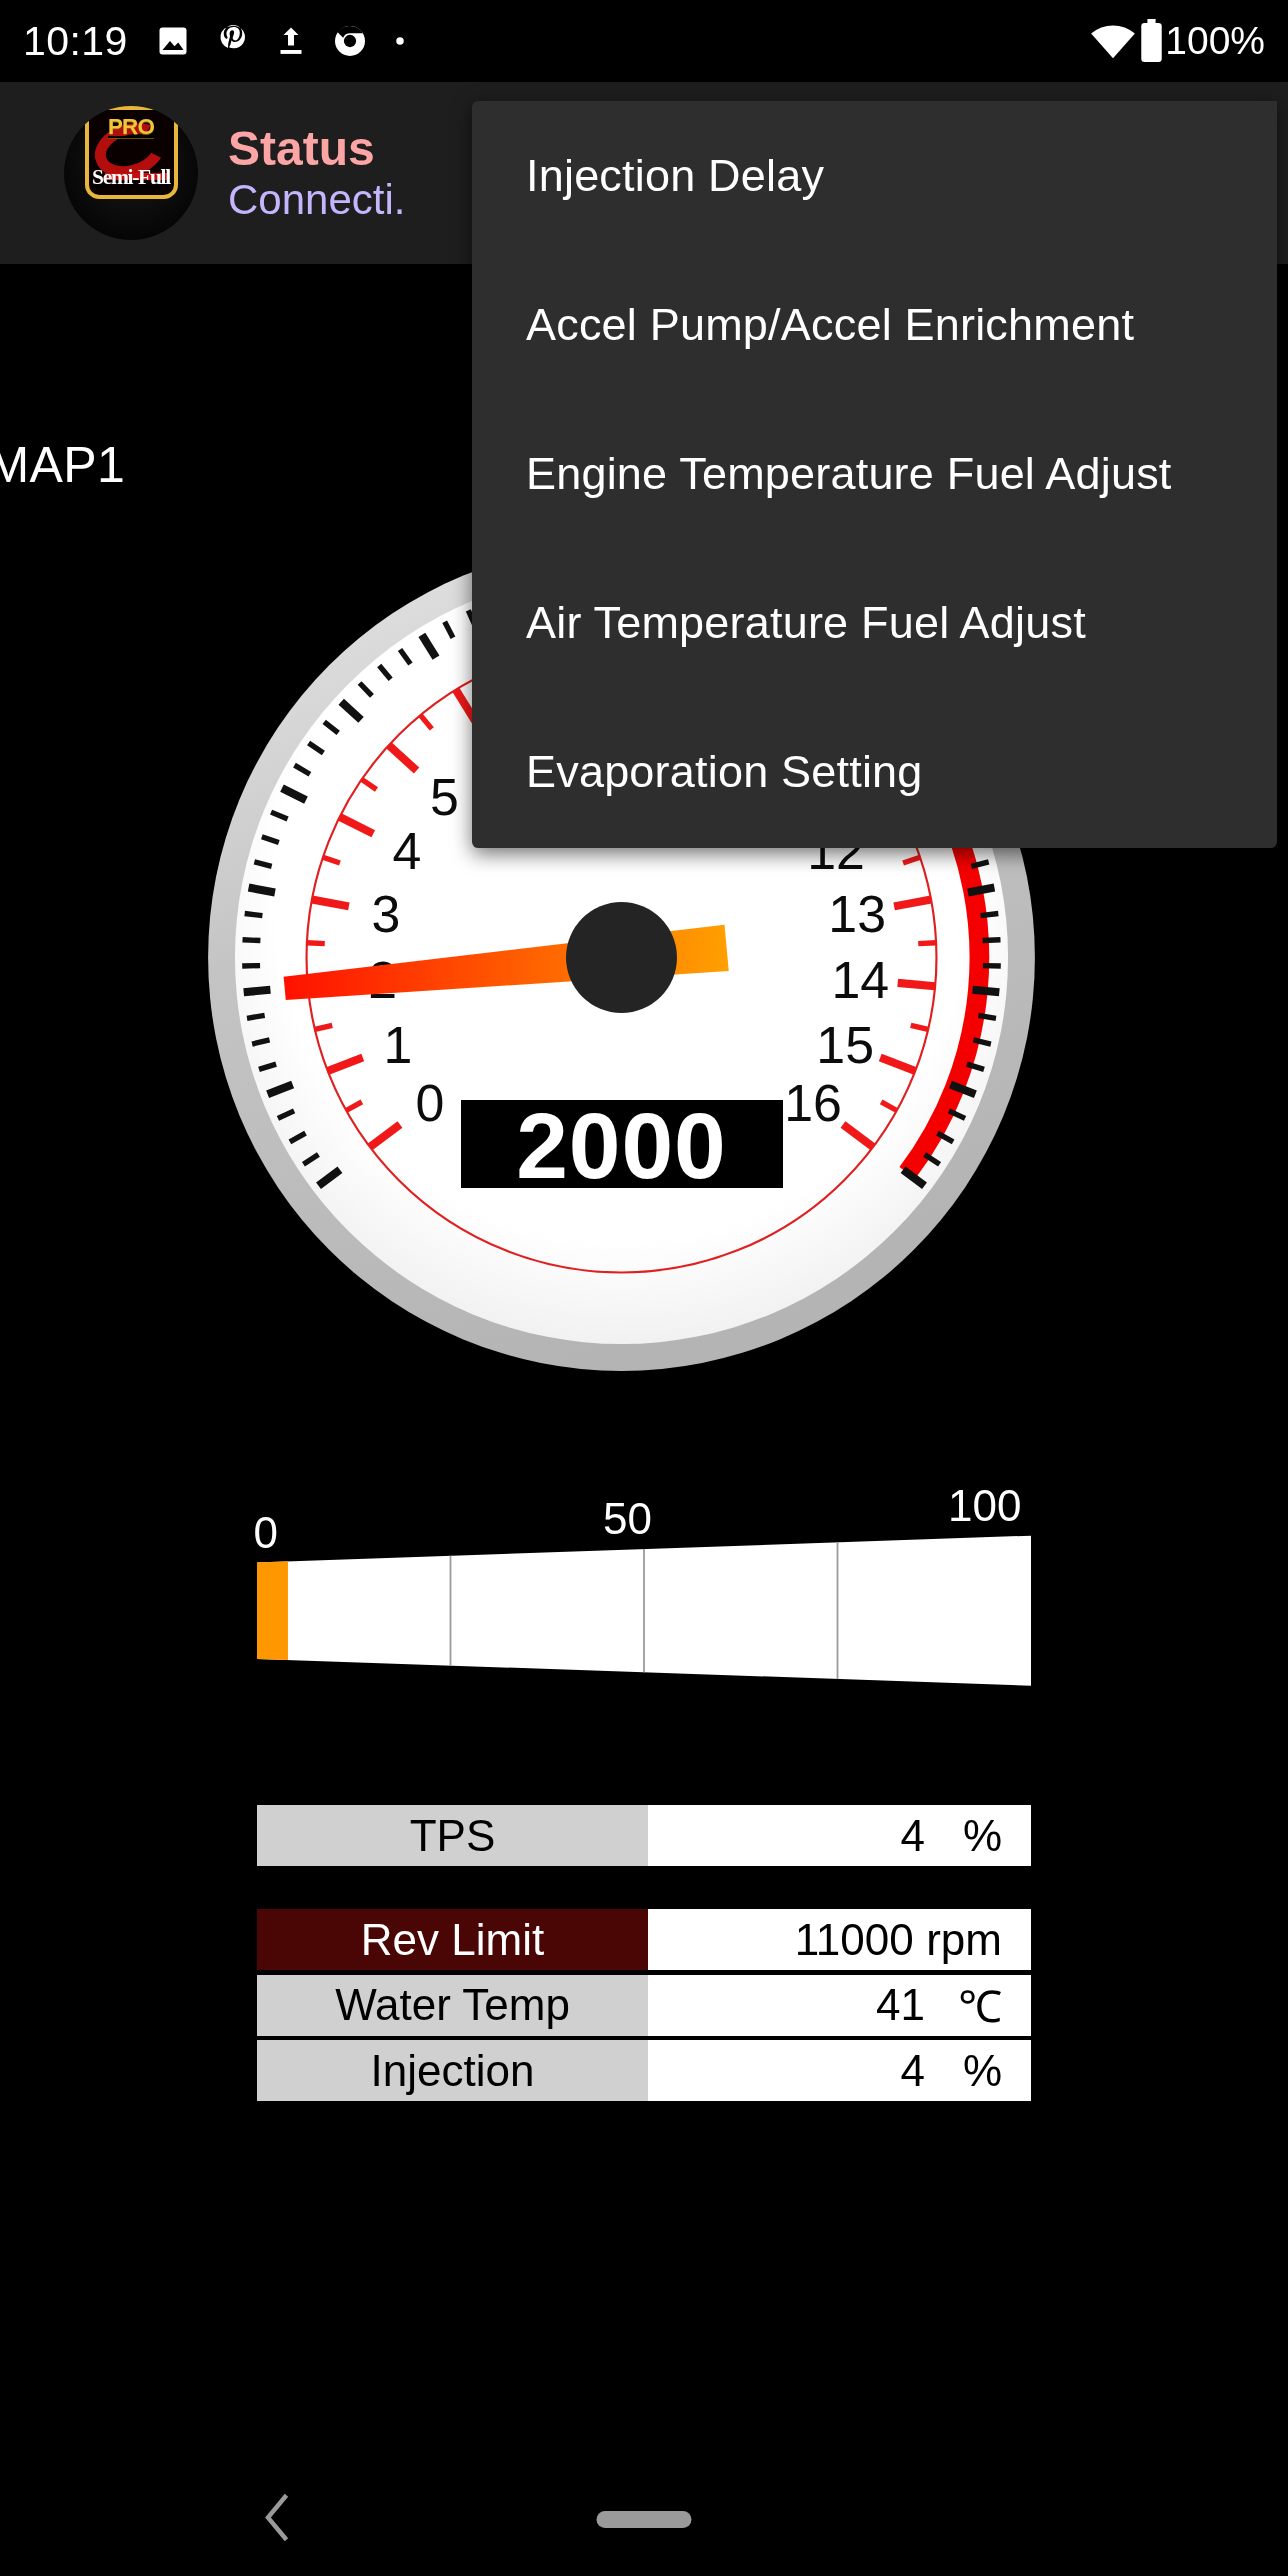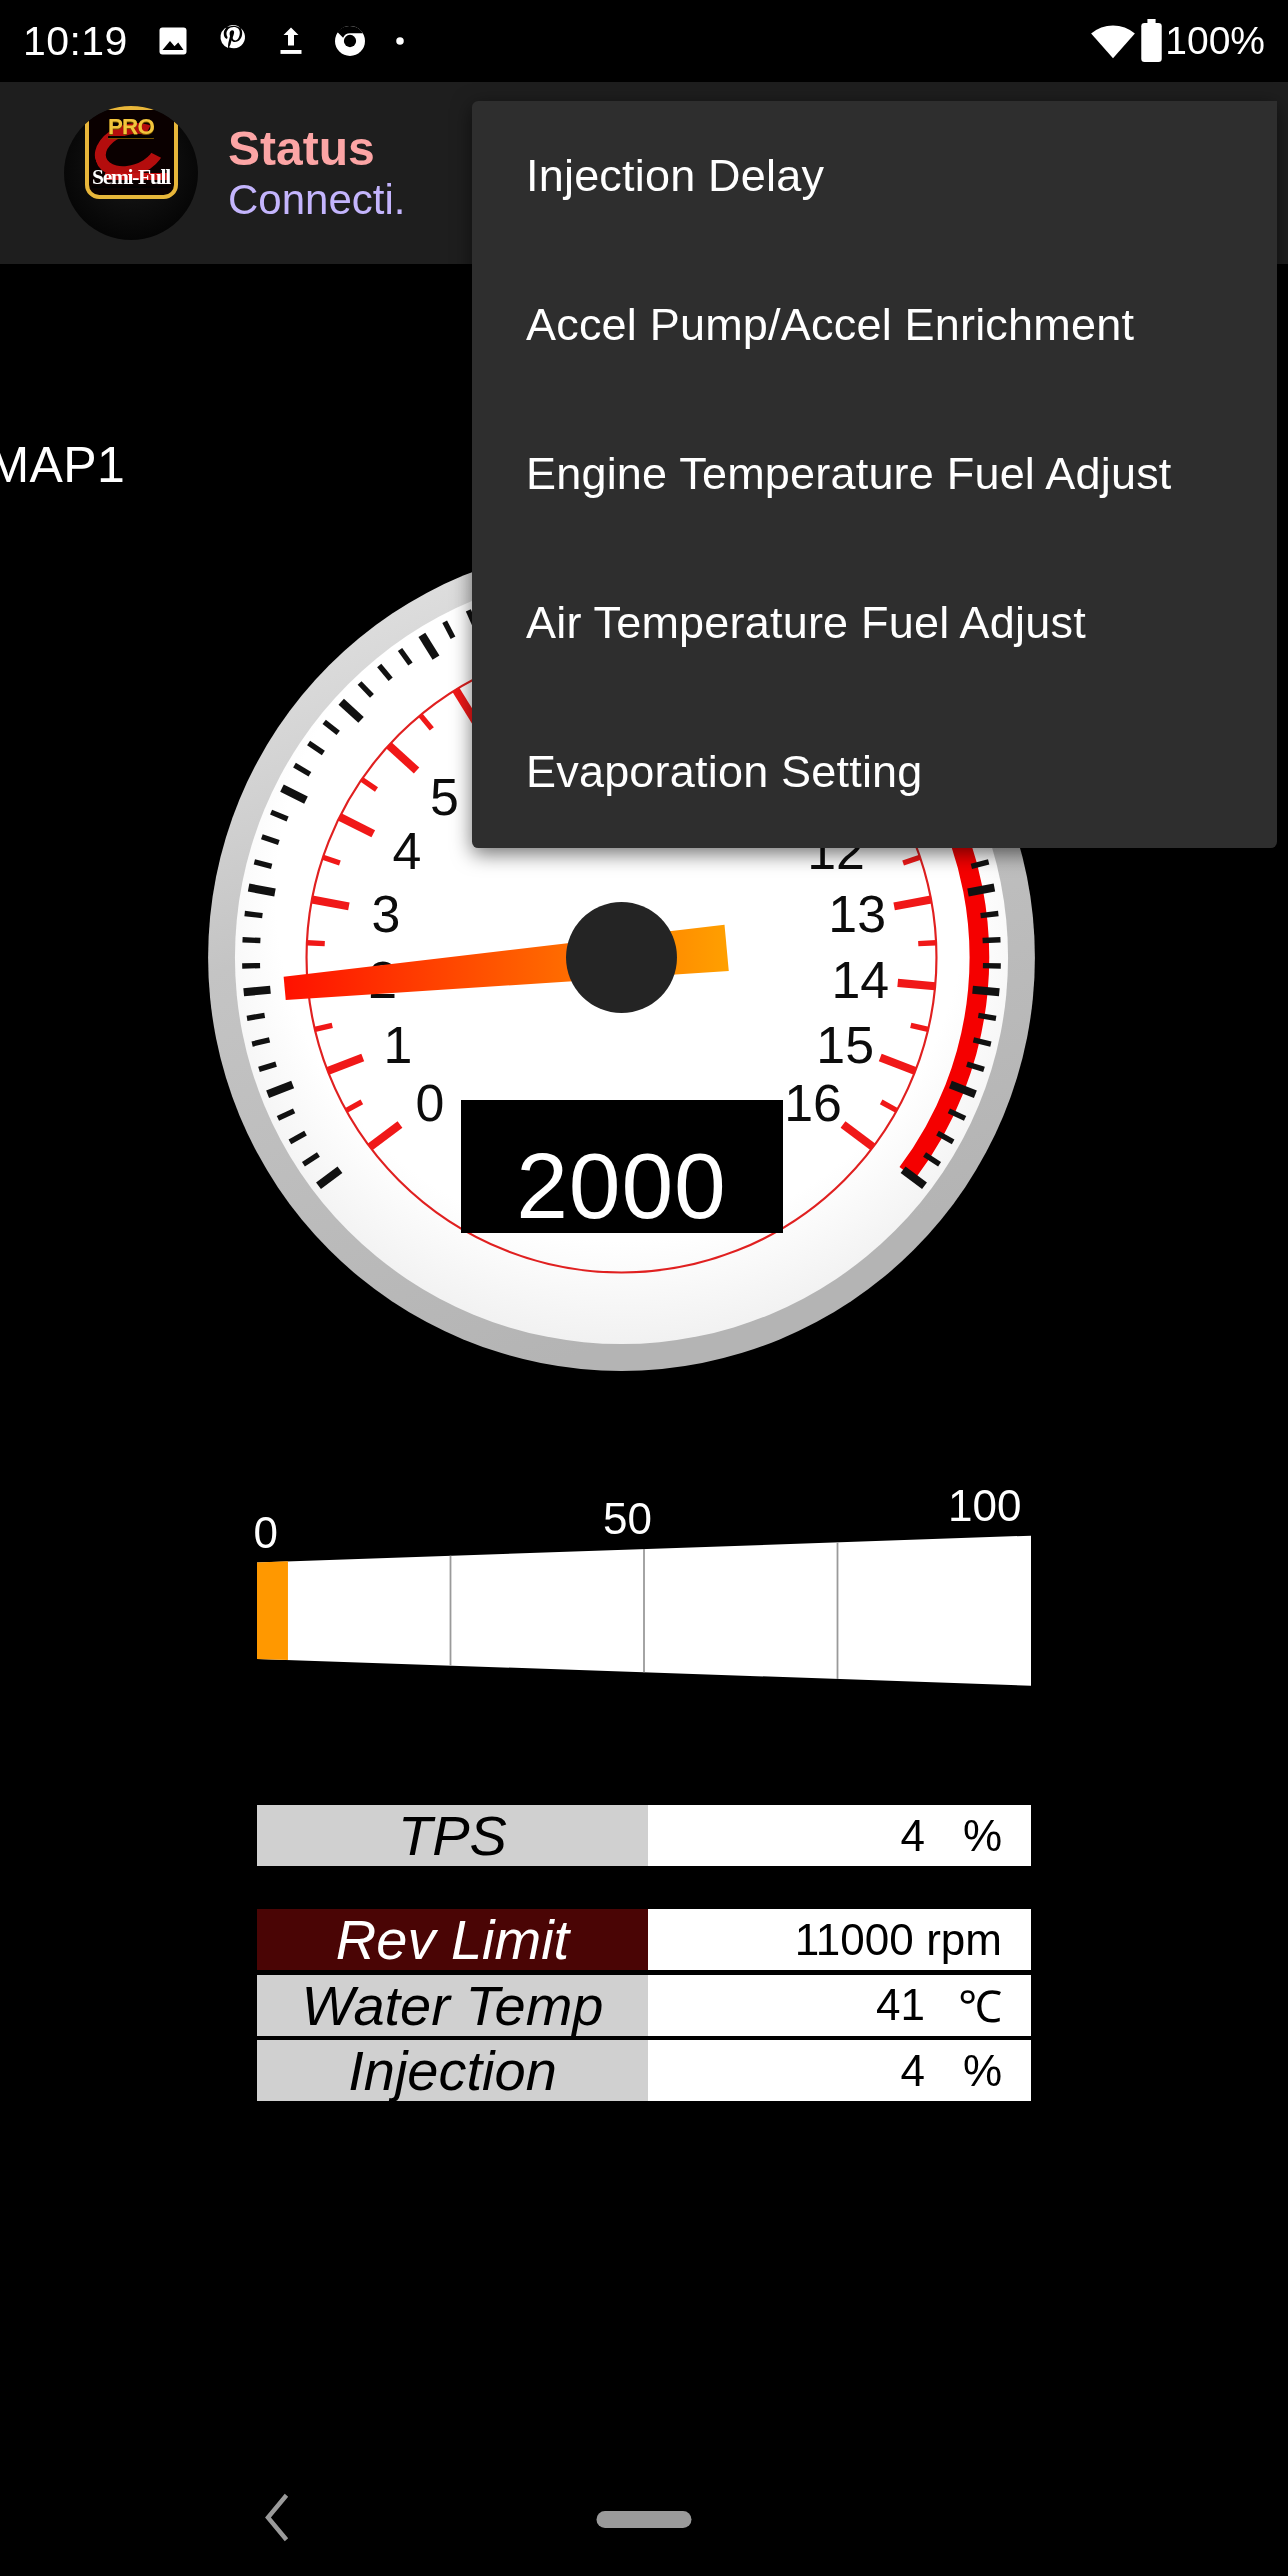--- a/index.html
+++ b/index.html
@@ -84,43 +84,43 @@
     color:#fff; font-size:50px; letter-spacing:0.4px; z-index:5;
   }
 
   
   .gauge-wrap{
     position:absolute; left:192px; top:528px; width:859px; height:859px; z-index:4;
   }
   .gauge-svg{ width:859px; height:859px; display:block; }
   .gauge-digital{
     position:absolute; left:calc(50% - 161px); top:572px;
-    width:322px; height:133px; background:#000;
-    display:flex; align-items:flex-end; justify-content:center;
+    width:322px; height:88px; background:#000;
+    display:flex; align-items:flex-start; justify-content:center;font-weight:bold;
   }
   .gauge-digital span{
     color:#fff; font-size:93px; letter-spacing:0.9px; line-height:1;
   }
 
   
   .tpsbar{
     position:absolute; left:257px; top:1516px; width:774px; height:192px; z-index:3;
   }
   .tpsbar svg{ width:774px; height:192px; display:block; }
   .tps-scale-lbl{
     position:absolute; color:#fff; font-size:44px; line-height:1;
   }
 
   
   .rows{ position:absolute; left:257px; top:1805px; width:774px; z-index:3; }
   .row{ display:flex; height:61px; margin-bottom:4.5px; }
   .row.gap{ margin-bottom:43px; }
   .row-label{
     width:391px; display:flex; align-items:center; justify-content:center;
-    font-size:56px; color:#000; background:#d0d0d0;font-style:italic;
+    font-size:44px; color:#000; background:#d0d0d0;
   }
   .row-label.alert{ background:#4a0505; color:#fff; }
   .row-value{
     flex:1; background:#fff; display:flex; align-items:center;
     justify-content:flex-end; padding-right:29px; color:#000; font-size:44px;
   }
   .row-value .num{ }
   .row-value .unit{ display:inline-block; min-width:77px; text-align:right; }
   .row-value.wide .unit{ min-width:0; margin-left:12.5px;text-align:right; }
 

